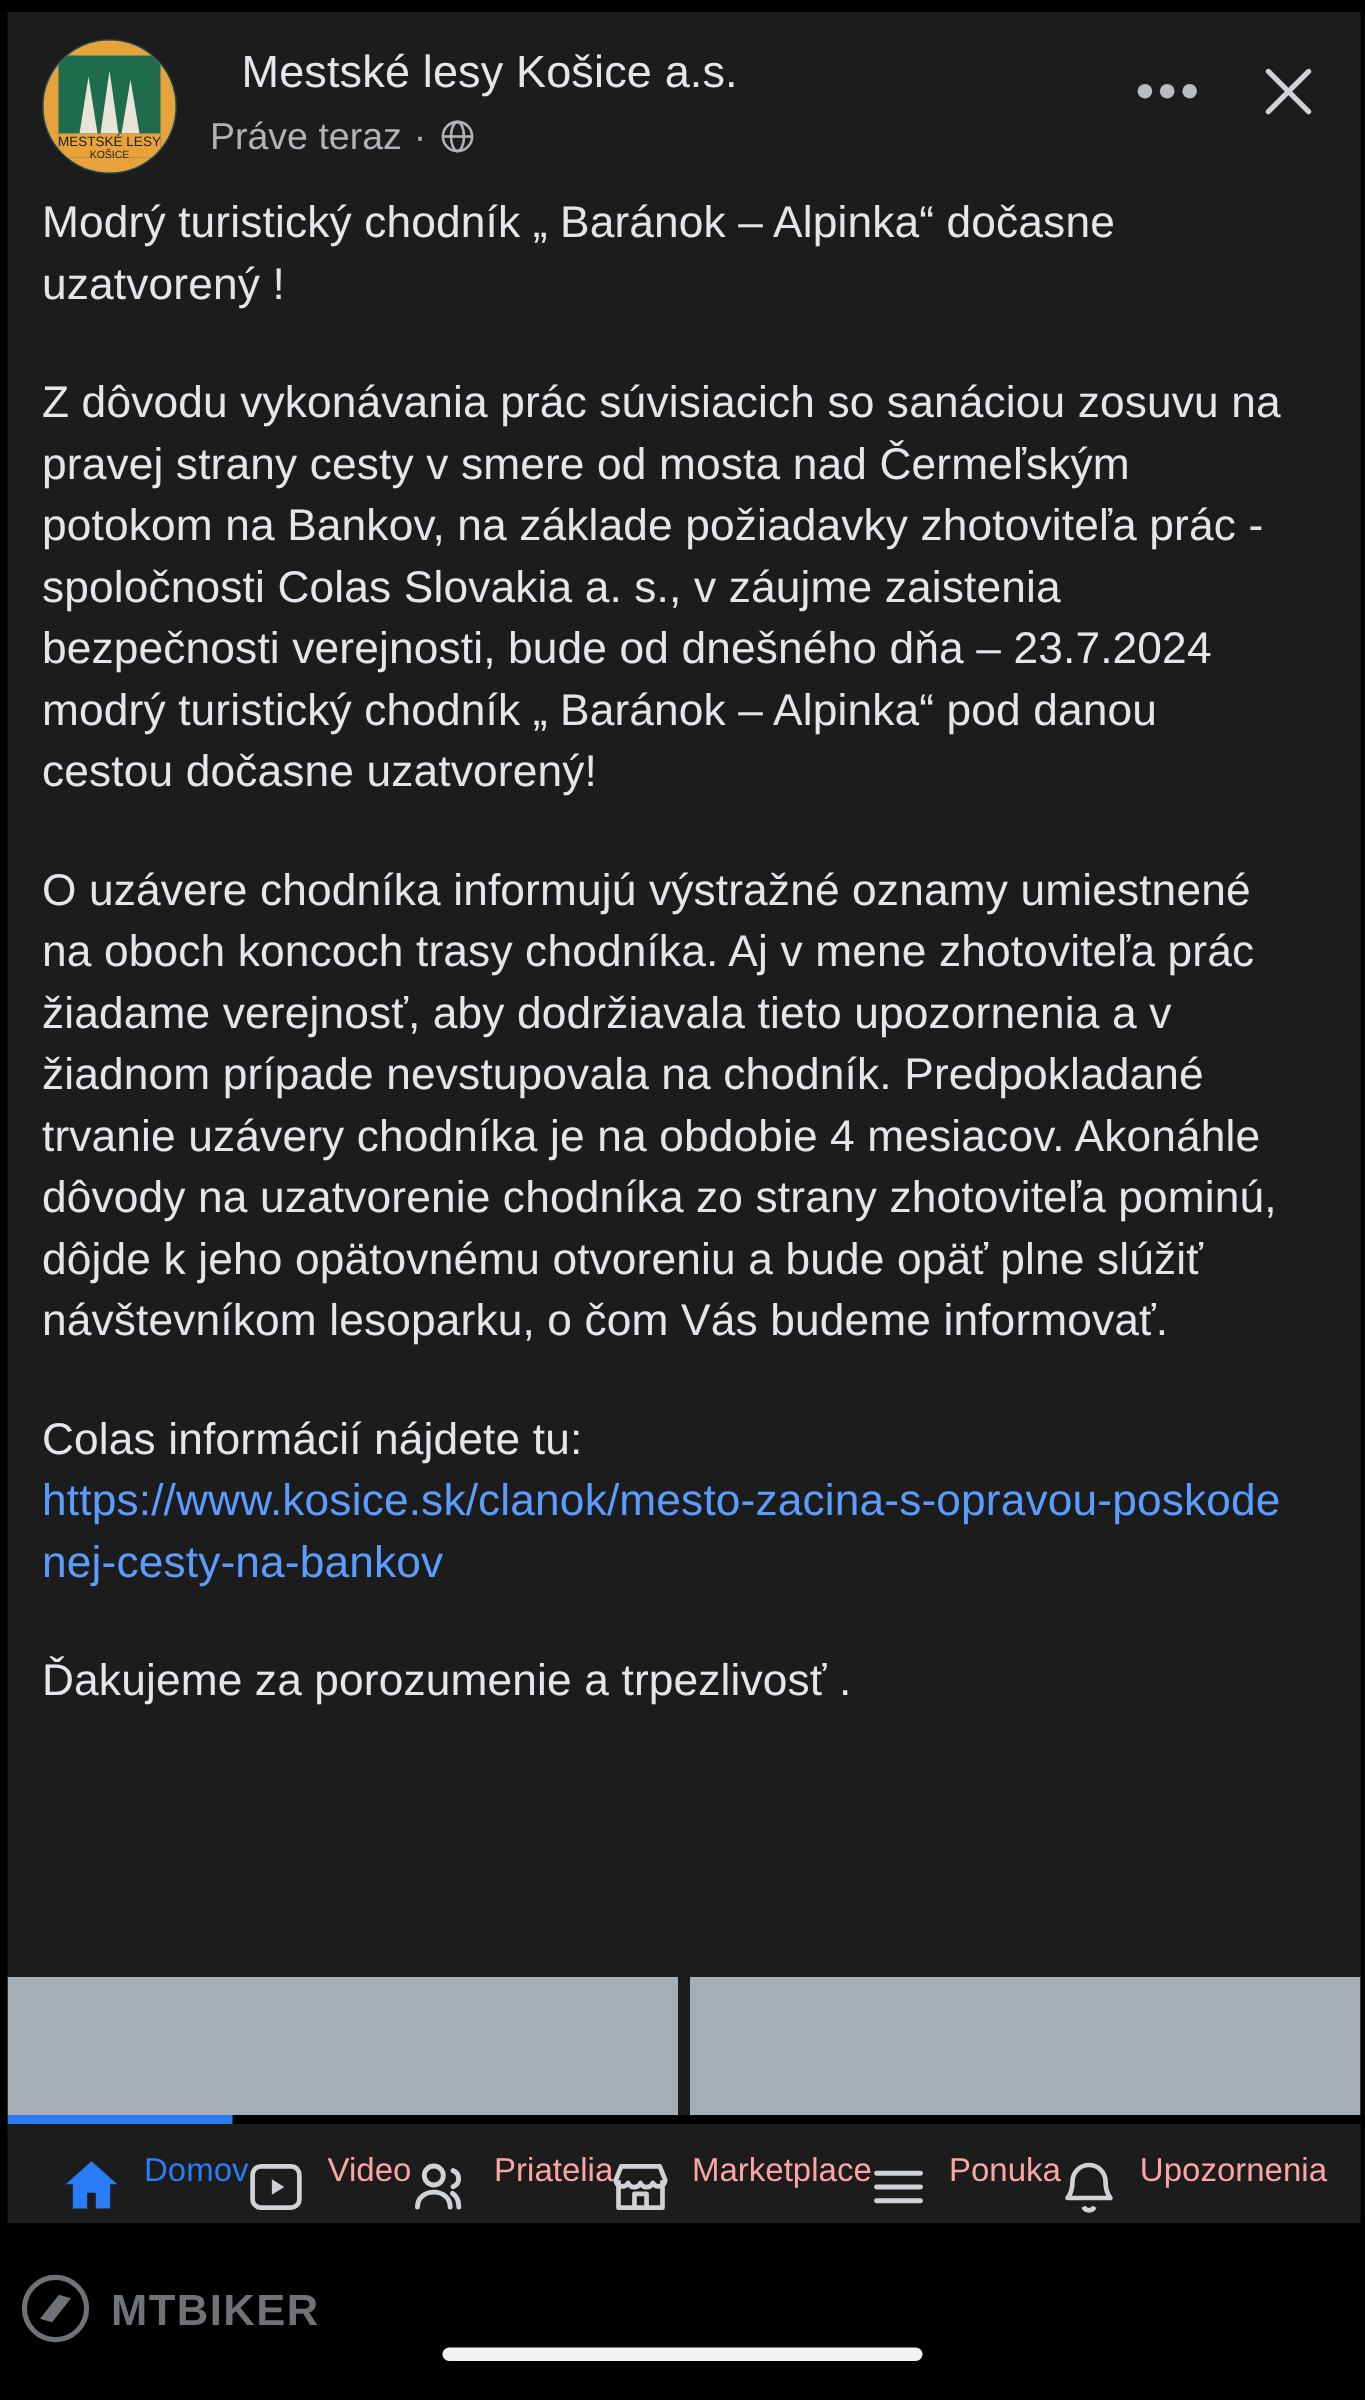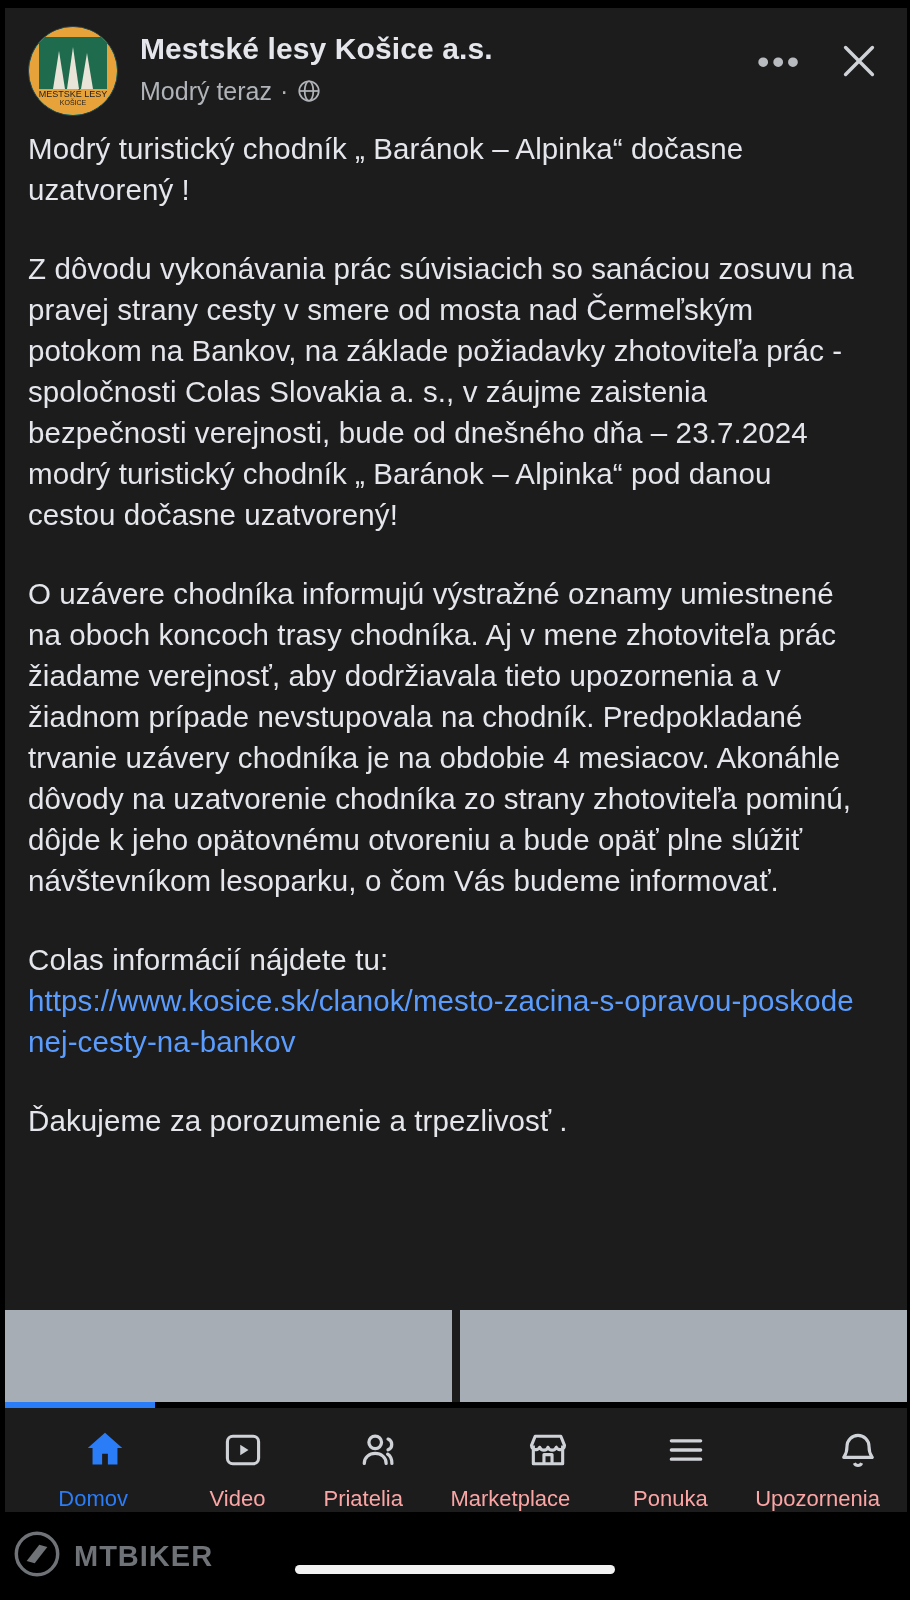--- a/index.html
+++ b/index.html
@@ -63,23 +63,24 @@
   .avatar svg { display: block; }
   .header-texts {
     margin-left: 22px;
     flex: 1 1 auto;
     min-width: 0;
     padding-top: 6px;
   }
   .page-name {
     color: #e4e6eb;
     font-size: 30px;
-    font-weight: bold;
+    font-weight: normal;
     line-height: 1.15;
     letter-spacing: 0.1px;
+    margin-left: 21px;
   }
   .meta-row {
     display: flex;
     align-items: center;
     margin-top: 10px;
     gap: 8px;
   }
   .meta-time {
     color: #b0b3b8;
     font-size: 25px;
@@ -162,43 +163,43 @@
   .bottom-nav {
     display: flex;
     align-items: flex-start;
     justify-content: space-between;
     padding: 18px 30px 0 38px;
     background: #1c1c1d;
     box-sizing: border-box;
   }
   .nav-item {
     display: flex;
-    flex-direction: column;
-    align-items: flex-end;
+    flex-direction: row;
+    align-items: flex-start;
     gap: 12px;
     cursor: pointer;
     min-width: 90px;
   }
   .nav-label {
     font-size: 22px;
     color: #fca5a5;
   }
   .nav-item.active .nav-label {
     color: #2a7cf7;
   }
   .nav-icon {
     height: 48px;
     display: flex;
     align-items: center;
     justify-content: center;
   }
 
   
   .bottom-area {
-    height: 88px;
+    height: 118px;
     background: #000;
     position: relative;
     display: flex;
     align-items: center;
   }
   .watermark {
     display: flex;
     align-items: center;
     gap: 14px;
     padding-left: 14px;
@@ -238,21 +239,21 @@
         <path d="M52 62 L58 26 L64 62 Z" fill="#e9e4d8"></path>
         <rect x="10" y="62" width="68" height="16" fill="#e8a23a"></rect>
         <text x="44" y="70" font-size="9" text-anchor="middle" fill="#1f1f1f" font-family="Liberation Sans, sans-serif">MESTSKÉ LESY</text>
         <text x="44" y="78" font-size="7" text-anchor="middle" fill="#1f1f1f" font-family="Liberation Sans, sans-serif">KOŠICE</text>
       </svg>
     </div>
 
     <div class="header-texts">
       <div class="page-name">Mestské lesy Košice a.s.</div>
       <div class="meta-row">
-        <span class="meta-time">Modrý teraz</span>
+        <span class="meta-time">Práve teraz</span>
         <span class="meta-dot">·</span>
         <span class="globe-icon">
           <svg width="26" height="26" viewBox="0 0 24 24" fill="none" stroke="#b0b3b8" stroke-width="1.6">
             <circle cx="12" cy="12" r="9"></circle>
             <ellipse cx="12" cy="12" rx="4" ry="9"></ellipse>
             <path d="M3 12h18"></path>
           </svg>
         </span>
       </div>
     </div>

